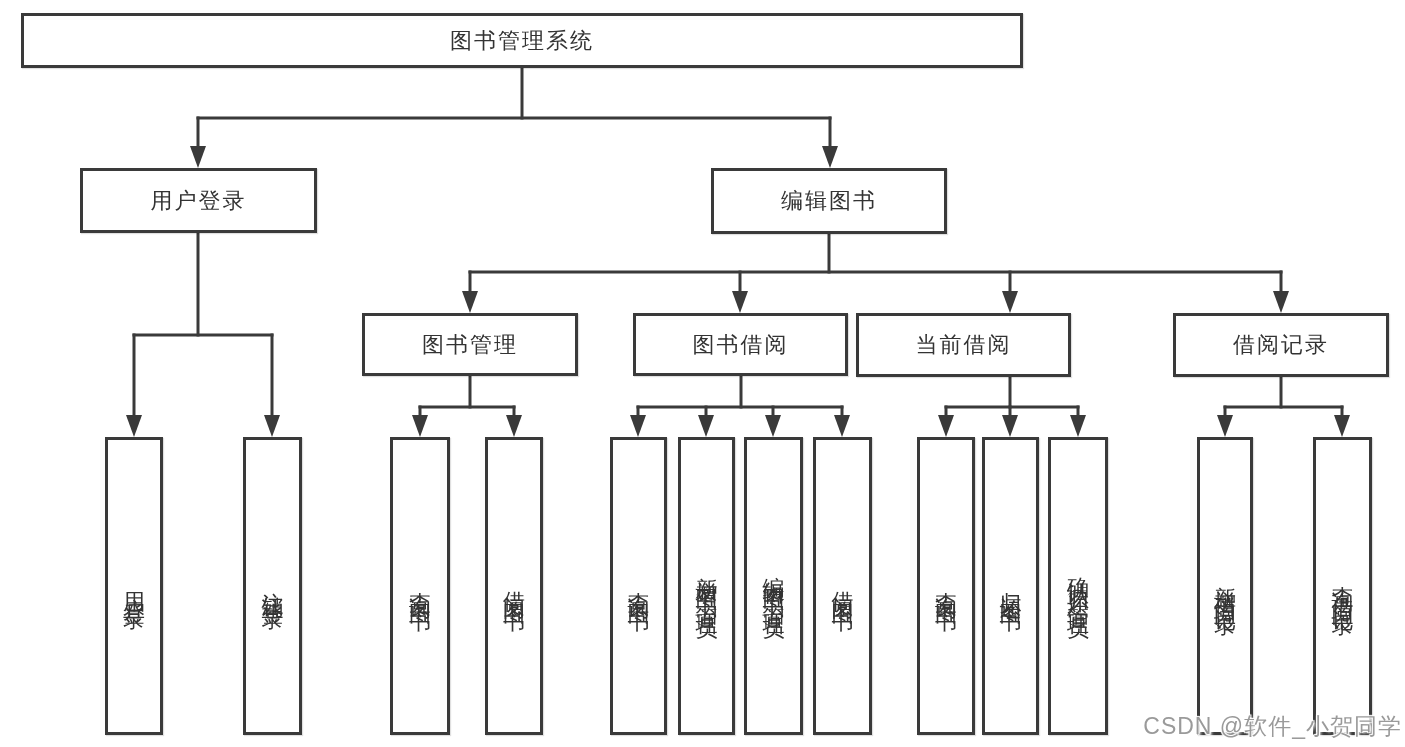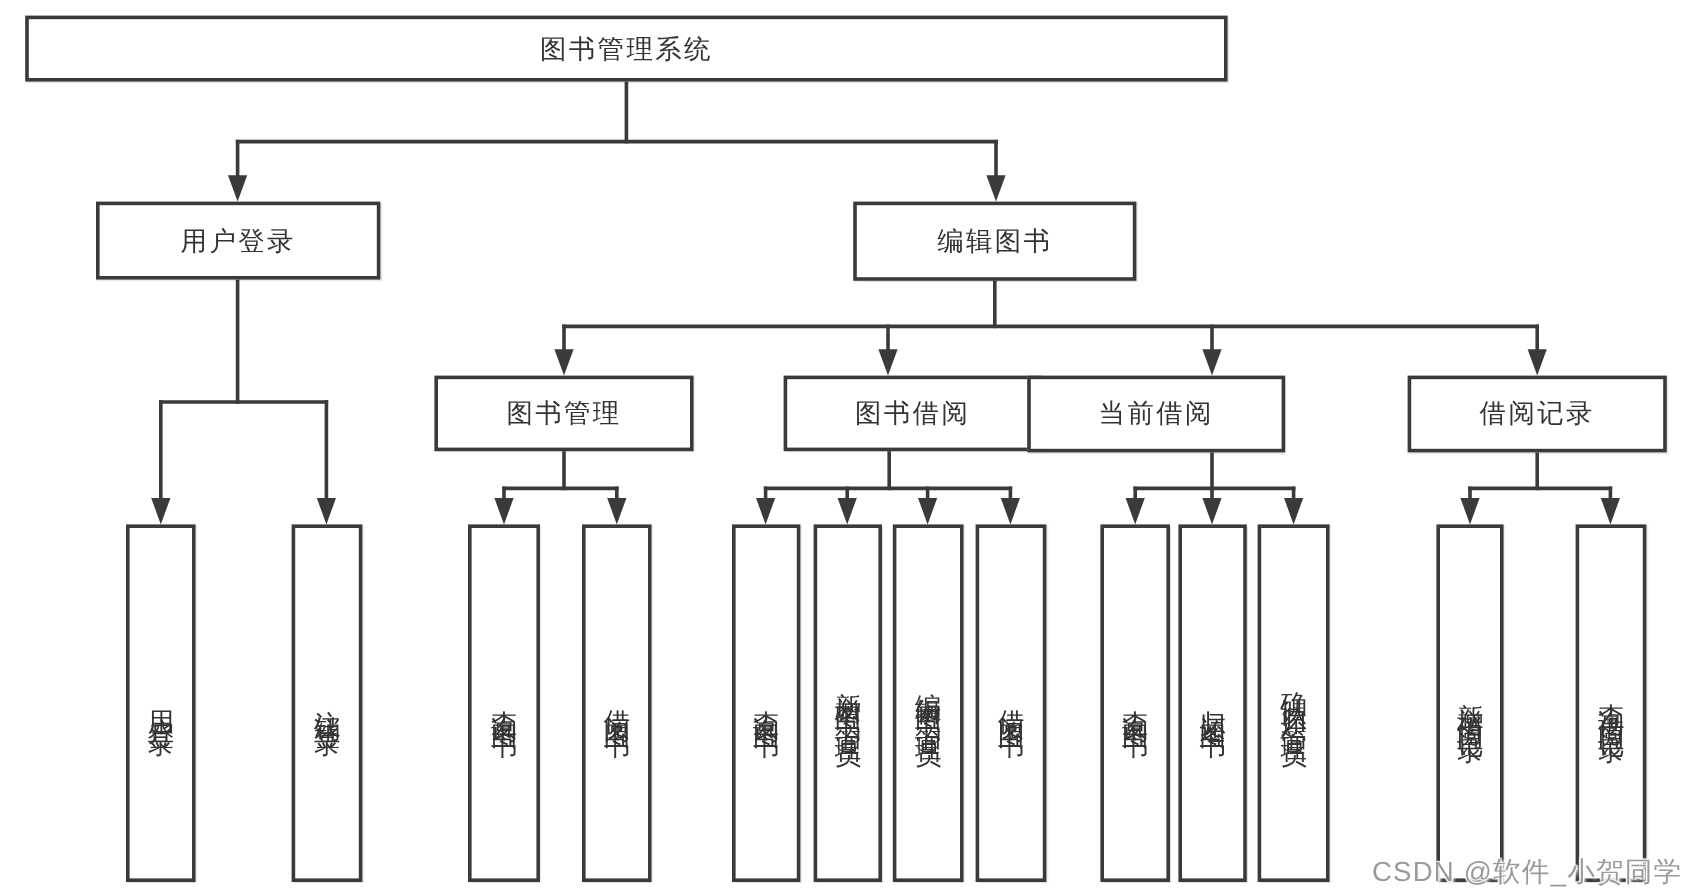--- a/index.html
+++ b/index.html
@@ -47,21 +47,21 @@
     line-height:1.1;
     max-height:286px;
   }
   
   #n-root   {left:21px;  top:13px;  width:1002px; height:55px;}
   
   #n-login  {left:80px;  top:168px; width:237px;  height:65px;}
   #n-mgmt   {left:711px; top:168px; width:236px;  height:66px;}
   
   #n-newbook{left:362px; top:313px; width:216px;  height:63px;}
-  #n-borrow {left:633px; top:313px; width:215px;  height:63px;margin-left:20px;}
+  #n-borrow {left:633px; top:313px; width:215px;  height:63px;}
   #n-current{left:856px; top:313px; width:215px;  height:64px;}
   #n-records{left:1173px;top:313px; width:216px;  height:64px;}
   
   .leaf{top:437px;height:298px;}
   #l-1 {left:105px; width:58px;}
   #l-2 {left:243px; width:59px;}
   #l-3 {left:390px; width:60px;}
   #l-4 {left:485px; width:58px;}
   #l-5 {left:610px; width:57px;}
   #l-6 {left:678px; width:57px;}

